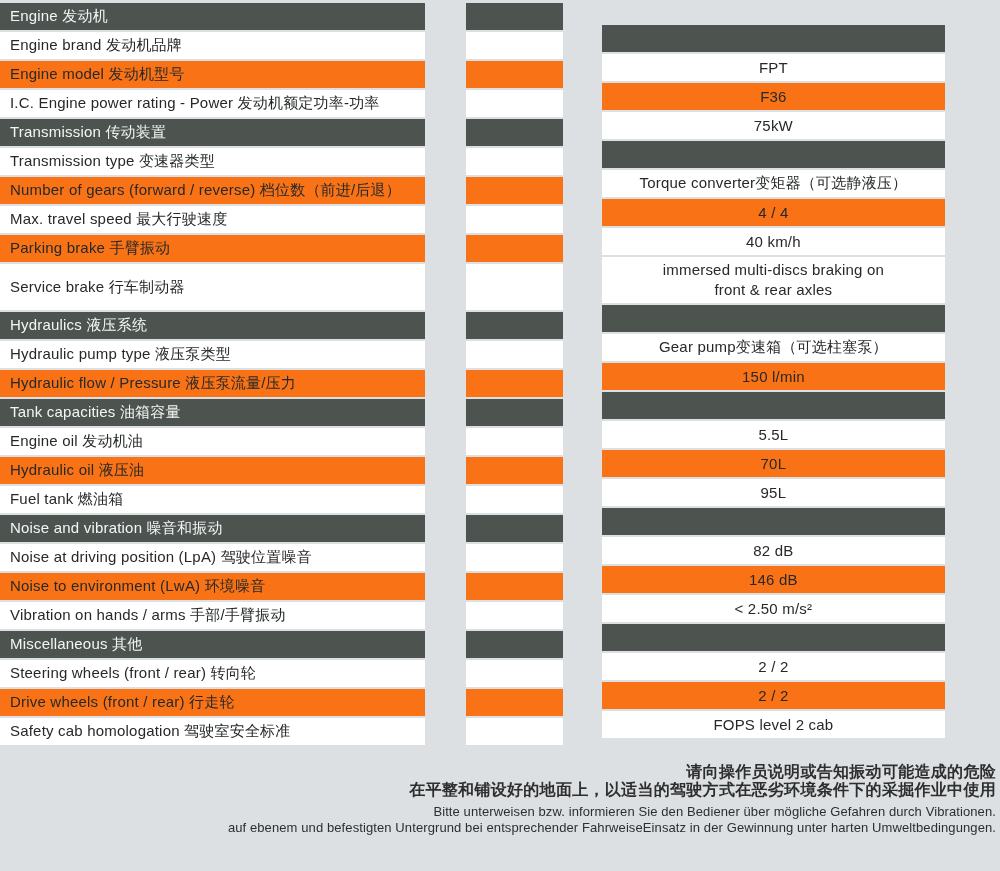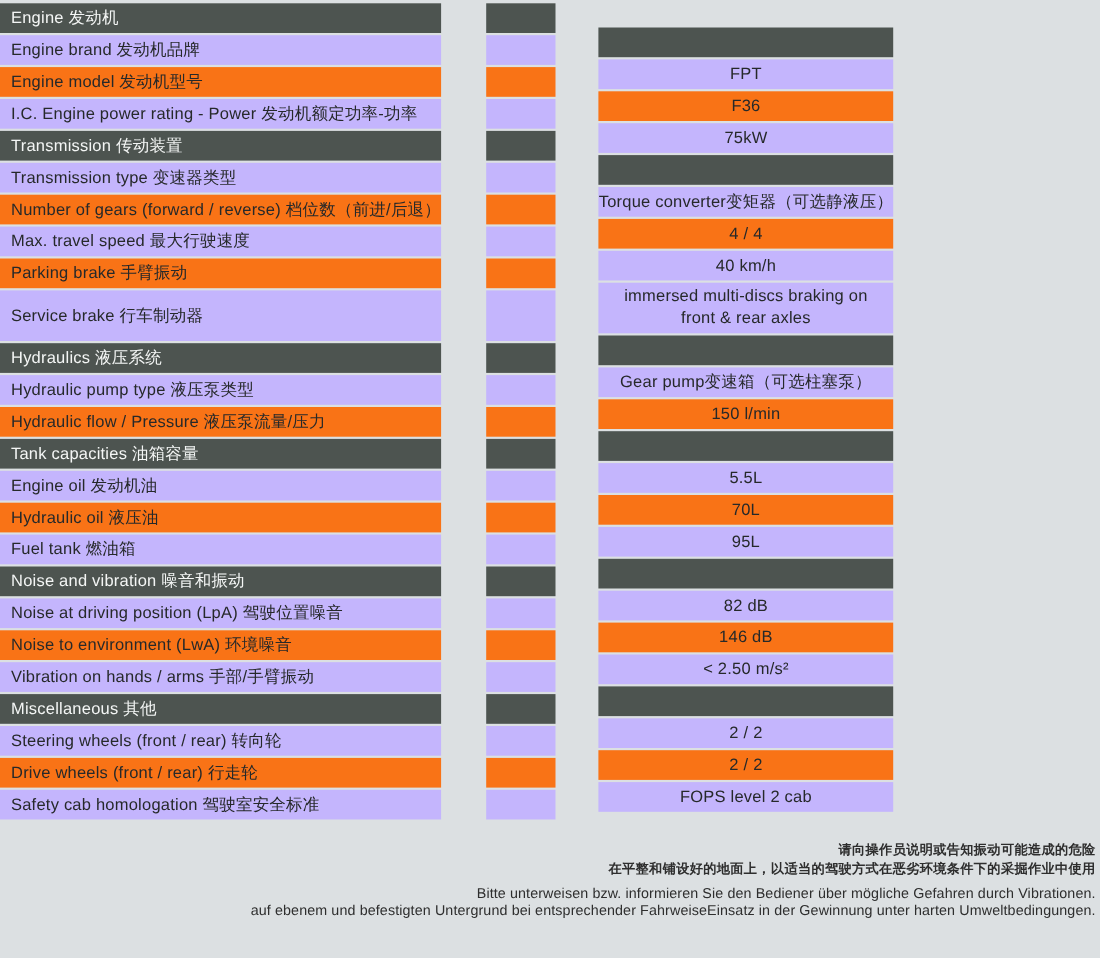--- a/index.html
+++ b/index.html
@@ -11,21 +11,21 @@
   .sheet {
     position: relative;
     width: 1000px;
     height: 871px;
     background: #dce0e2;
     overflow: hidden;
   }
   .spec-table {
     display: flex;
     padding-top: 3px;
-    width: 812px;
+    width: 945px;
     gap: 10px;
   }
   .col {
     display: flex;
     flex-direction: column;
     row-gap: 2px;
   }
   .col-labels { width: 462px; }
   .col-mid    { width: 105px; margin-left: 31px; margin-right: 29px; }
   .col-values { width: 373px; margin-top: 22px; }
@@ -35,21 +35,21 @@
     height: 27px;
     flex: 0 0 auto;
     display: flex;
     align-items: center;
     font-size: 15px;
     letter-spacing: 0.2px;
     color: #26292a;
     overflow: visible;
   }
   .cell.tall { height: 46px; }
-  .cell.white { background: #c4b5fd; }
+  .cell.white { background: #ffffff; }
   .cell.gray  { background: #f97316; }
   .cell.header {
     background: #4d5450;
     color: #f4f6f5;
   }
   .label, .header-label { padding-left: 10px; white-space: nowrap; }
   .value {
     justify-content: center;
     text-align: center;
     white-space: nowrap;
@@ -58,21 +58,21 @@
     white-space: pre-line;
     line-height: 20px;
   }
   .footer {
     margin-top: 18px;
     padding-right: 4px;
     text-align: right;
     color: #2e2e2e;
   }
   .footer .cn {
-    font-size: 12px;
+    font-size: 16px;
     line-height: 18px;
     font-weight: 600;
     letter-spacing: 0.3px;
   }
   .footer .de {
     font-size: 13px;
     line-height: 16px;
     letter-spacing: 0.1px;
     margin-left: 16px;
   }

